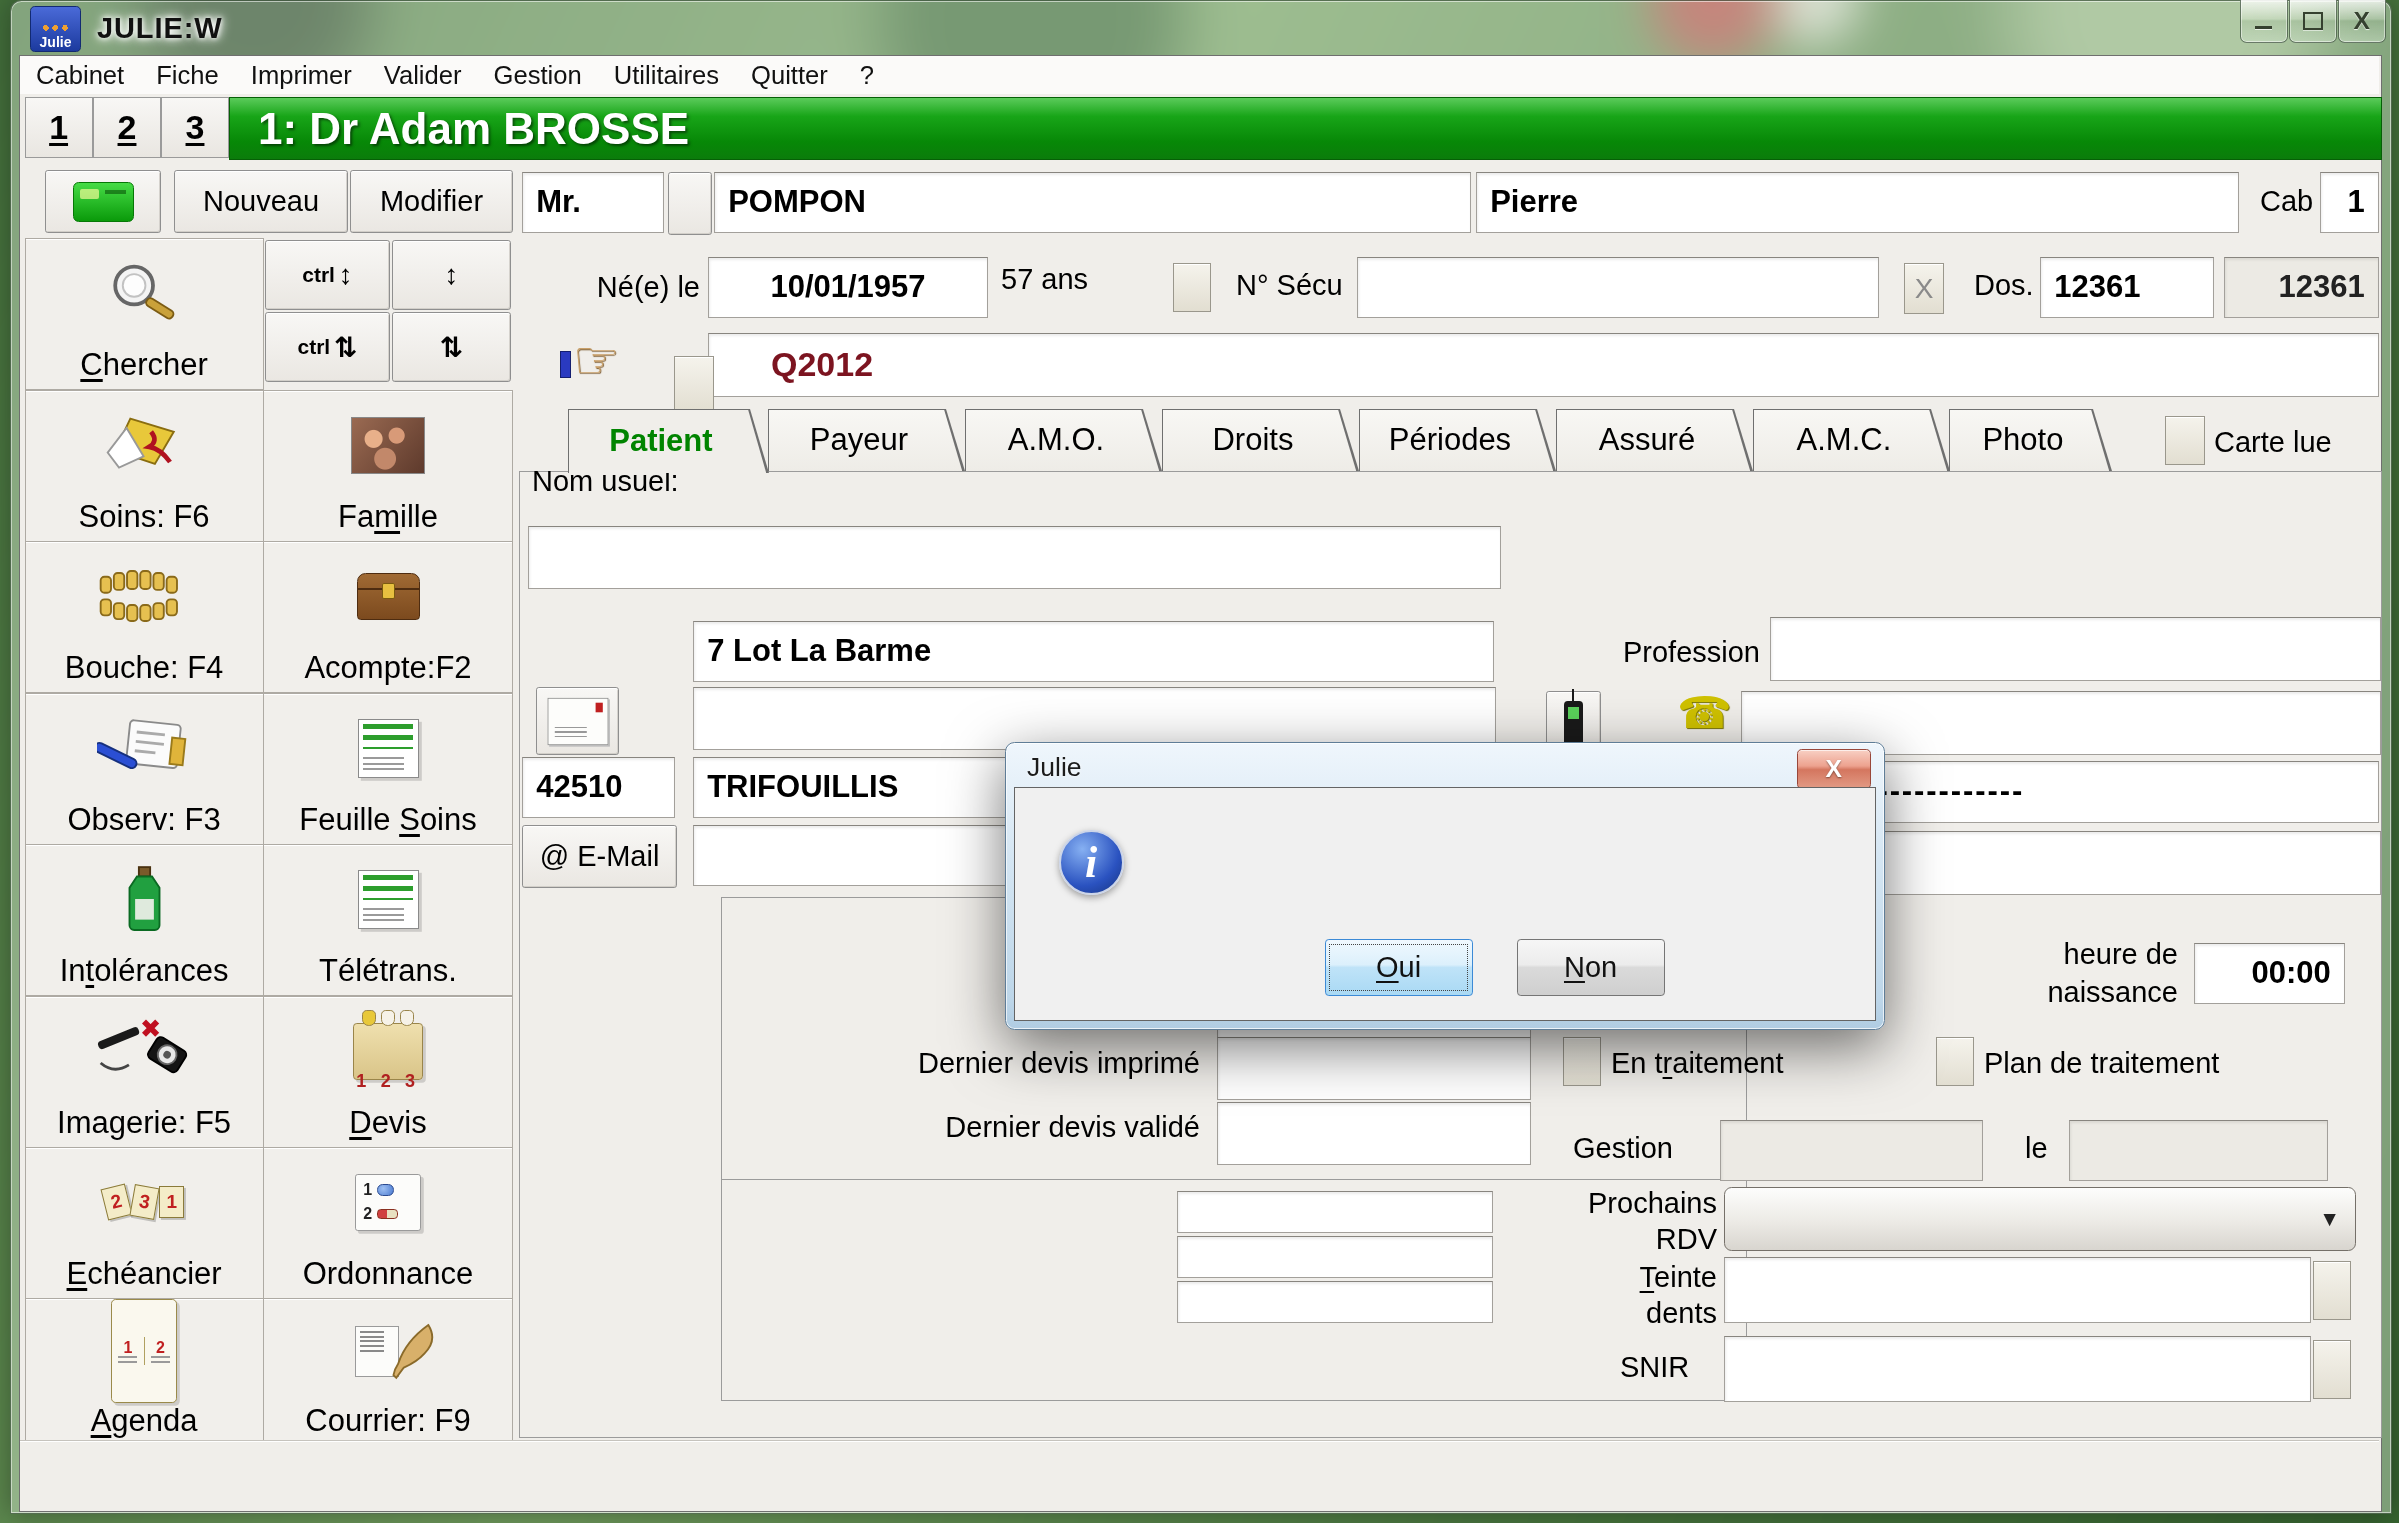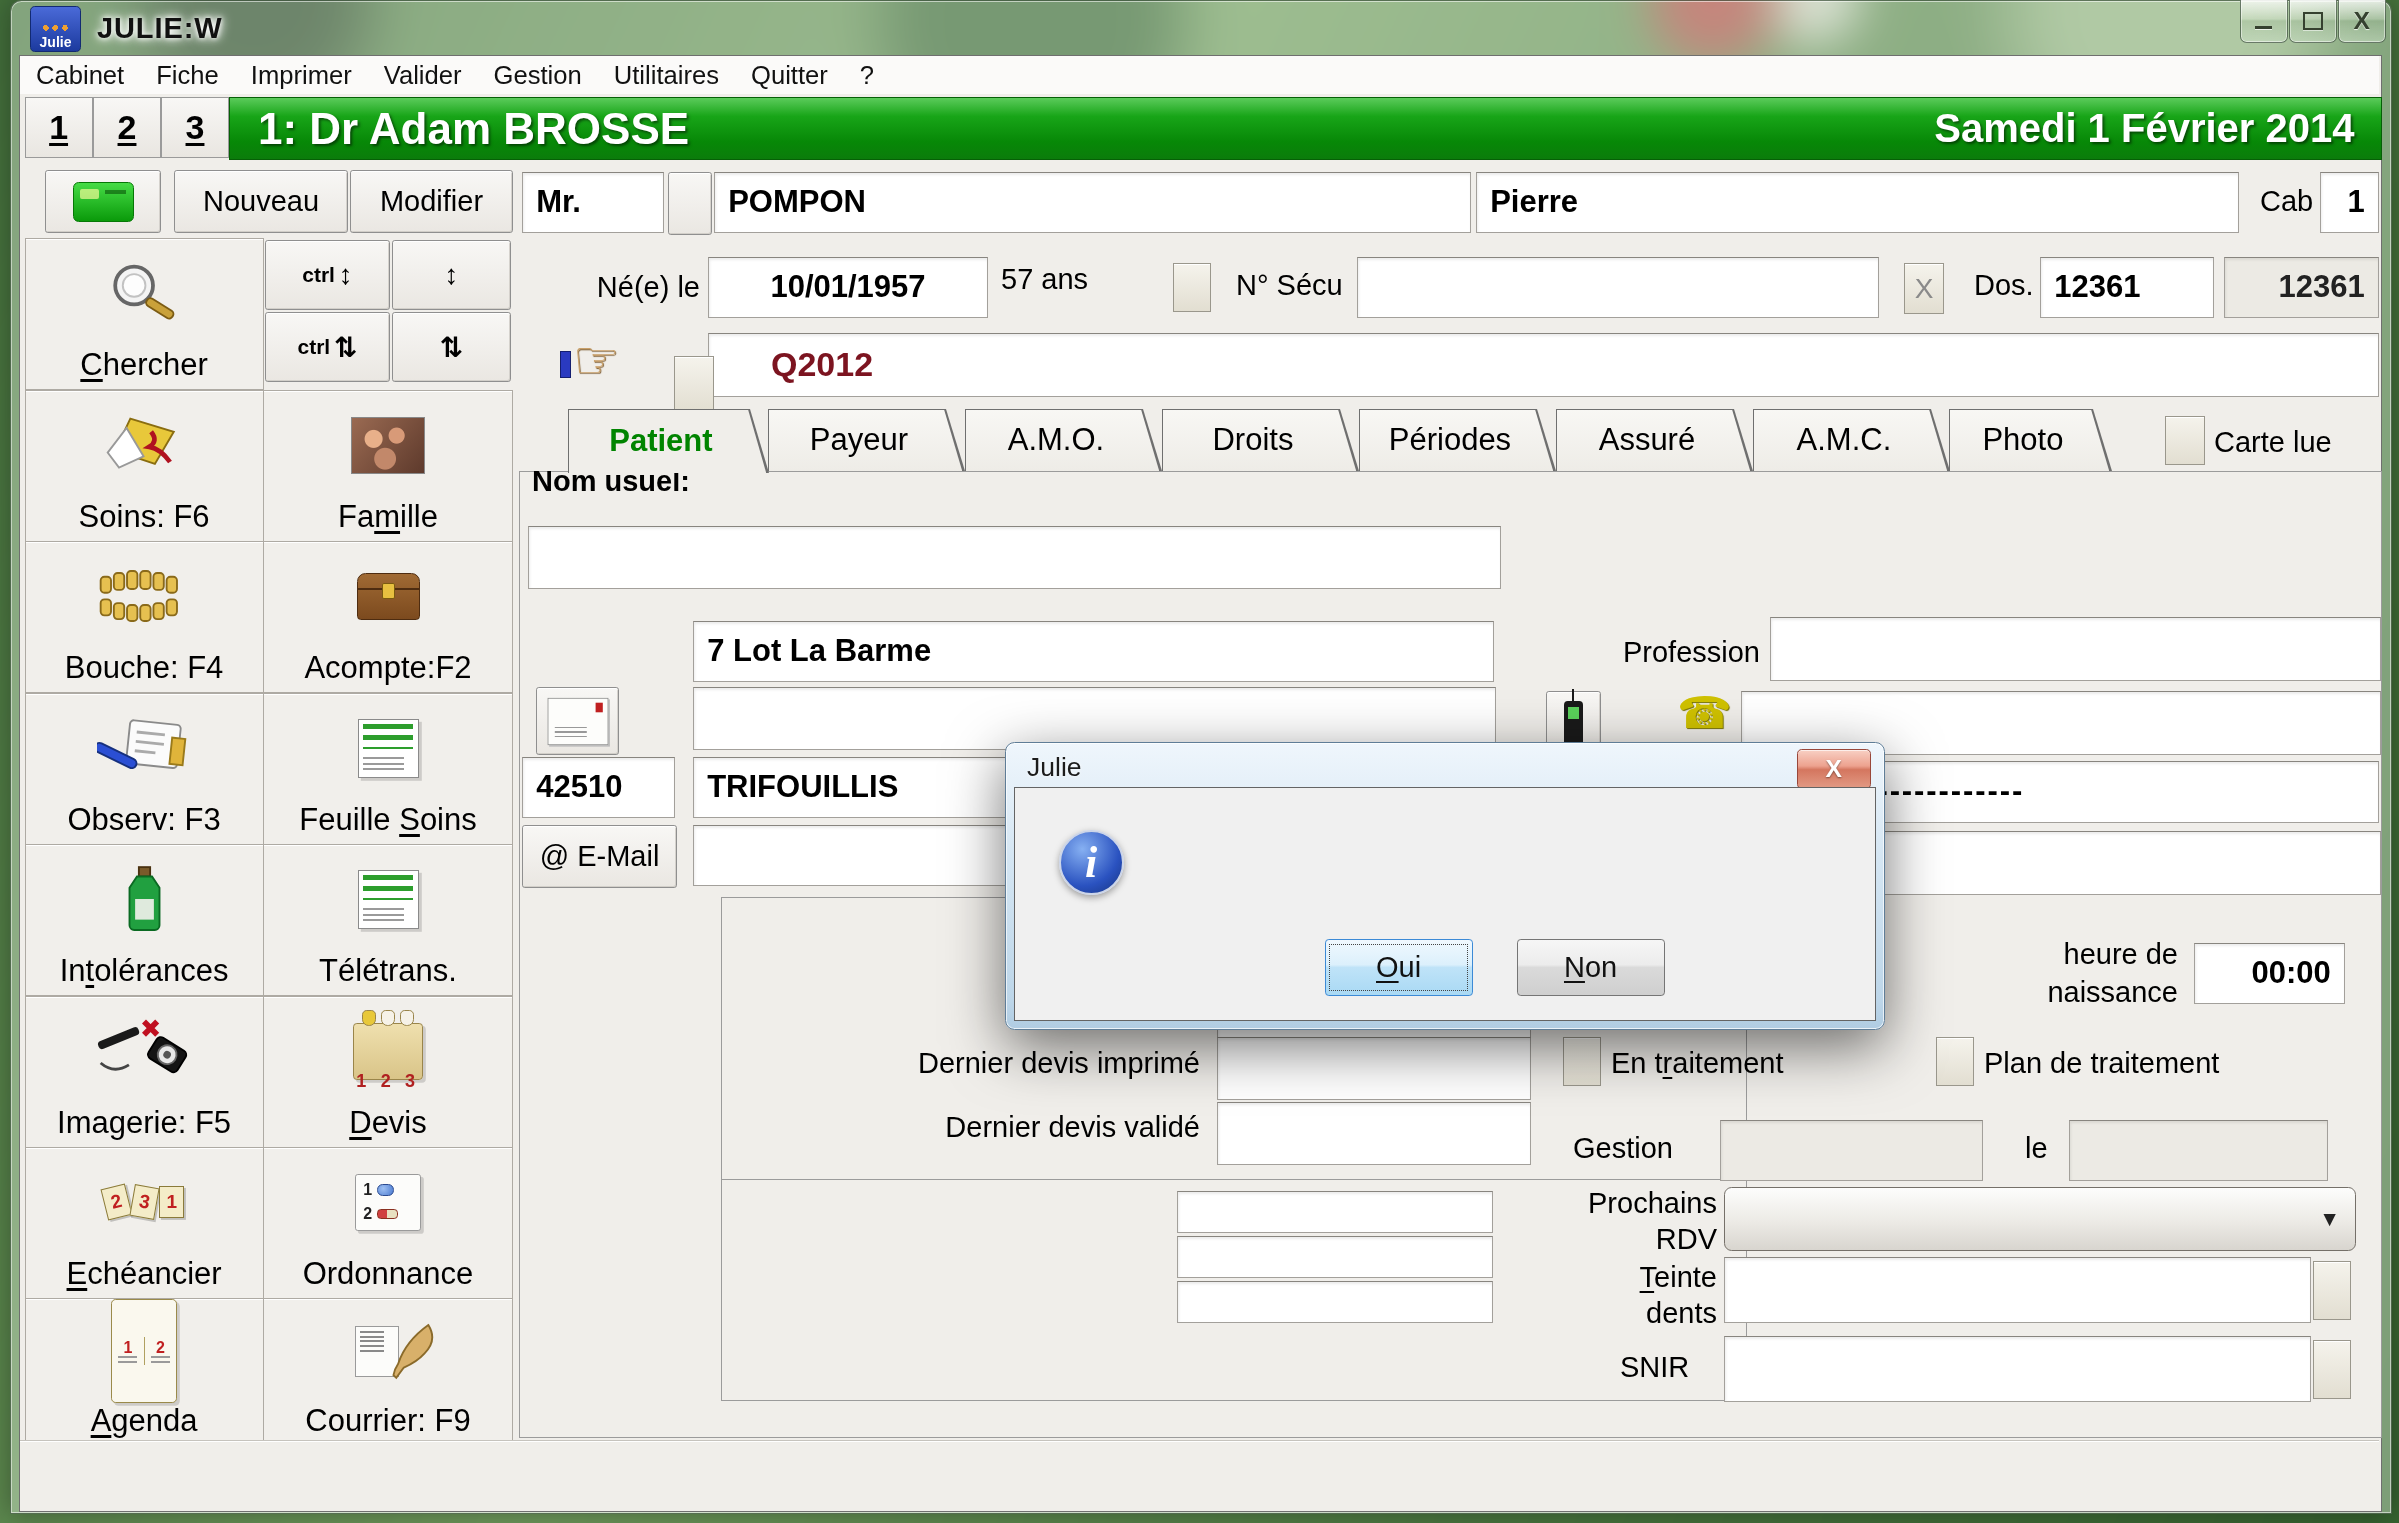--- a/index.html
+++ b/index.html
@@ -174,21 +174,20 @@
     <span class="u">1</span>
   </div>
 <div class="abs wstab" style="left:93px;">
     <span class="u">2</span>
   </div>
 <div class="abs wstab" style="left:161px;">
     <span class="u">3</span>
   </div>
 <div class="abs greenbar">
   <span class="pt">1: Dr Adam BROSSE</span>
-  <span class="dt">Samedi 1 Février 2014</span>
 </div>
 
 <div class="abs btn" style="left:45px;top:170px;width:114px;height:61px;">
   <span class="ic-card"></span>
 </div>
 <div class="abs btn" style="left:174px;top:170px;width:172px;height:61px;">Nouveau</div>
 <div class="abs btn" style="left:350px;top:170px;width:161px;height:61px;">Modifier</div>
 
 <div class="abs sbtn" style="left:24.6px;top:238px;width:237px;height:144px;">
   <span class="ic">
@@ -425,21 +424,21 @@
   </div>
 <div class="abs tab" style="left:1949px;width:163px;">
     <span class="t-out"></span>
     <span class="t-in">Photo</span>
   </div>
 <div class="abs mini" style="left:2165px;top:416px;width:38px;height:47px;"></div>
 <div class="abs lbl" style="left:2214px;top:426px;">Carte lue</div>
 
 <div class="abs groupbox" style="left:519px;top:471px;width:1861px;height:965px;"></div>
 
-<div class="abs lbl" style="left:532px;top:465px;font-weight:bold;">Nom usuel:</div>
+<div class="abs lbl" style="left:532px;top:465px;">Nom usuel:</div>
 <div class="abs fld" style="left:528px;top:526px;width:971px;height:61px;"></div>
 
 <div class="abs fld fldv" style="left:693px;top:621px;width:801px;height:61px;box-sizing:border-box;">7 Lot La Barme</div>
 <div class="abs btn" style="left:536px;top:687px;width:81px;height:66px;">
     <span class="ic-env" style="transform:scale(.8);"></span>
   </div>
 <div class="abs fld" style="left:693px;top:687px;width:801px;height:61px;"></div>
 <div class="abs fld fldv" style="left:522px;top:757px;width:153px;height:61px;box-sizing:border-box;">42510</div>
 <div class="abs fld fldv" style="left:693px;top:757px;width:801px;height:61px;box-sizing:border-box;">TRIFOUILLIS</div>
 <div class="abs btn" style="left:522px;top:825px;width:153px;height:61px;">@ E-Mail</div>

